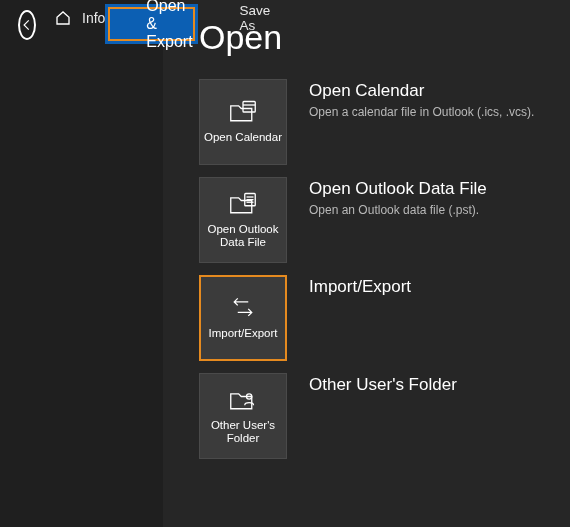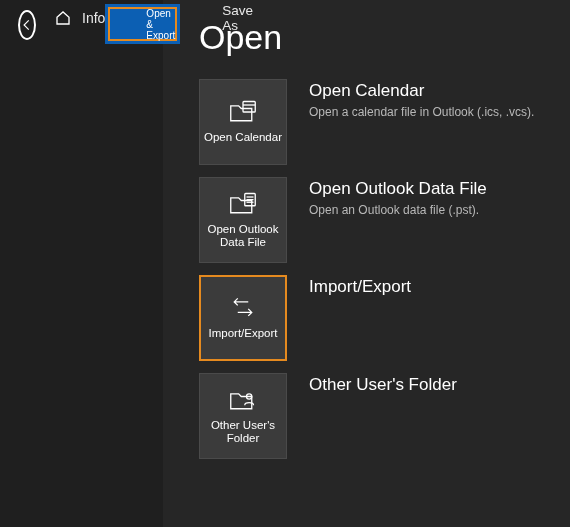--- a/index.html
+++ b/index.html
@@ -43,21 +43,21 @@
     padding: 3px;
     height: 40px;
     margin: 4px 0;
   }
   .side-item.selected-inner {
     height: 100%;
     border: 2px solid #e58a1f;
     display: flex; align-items: center;
     padding-left: 36px;
     color: #fff;
-    font-size: 10px;
+    font-size: 16px;
   }
   .side-item.disabled { color: #6a6a6a; cursor: default; }
   .spacer { height: 2px; }
 
   .main {
     flex: 1;
     padding: 18px 20px 20px 36px;
     color: #fff;
     overflow: hidden;
   }

